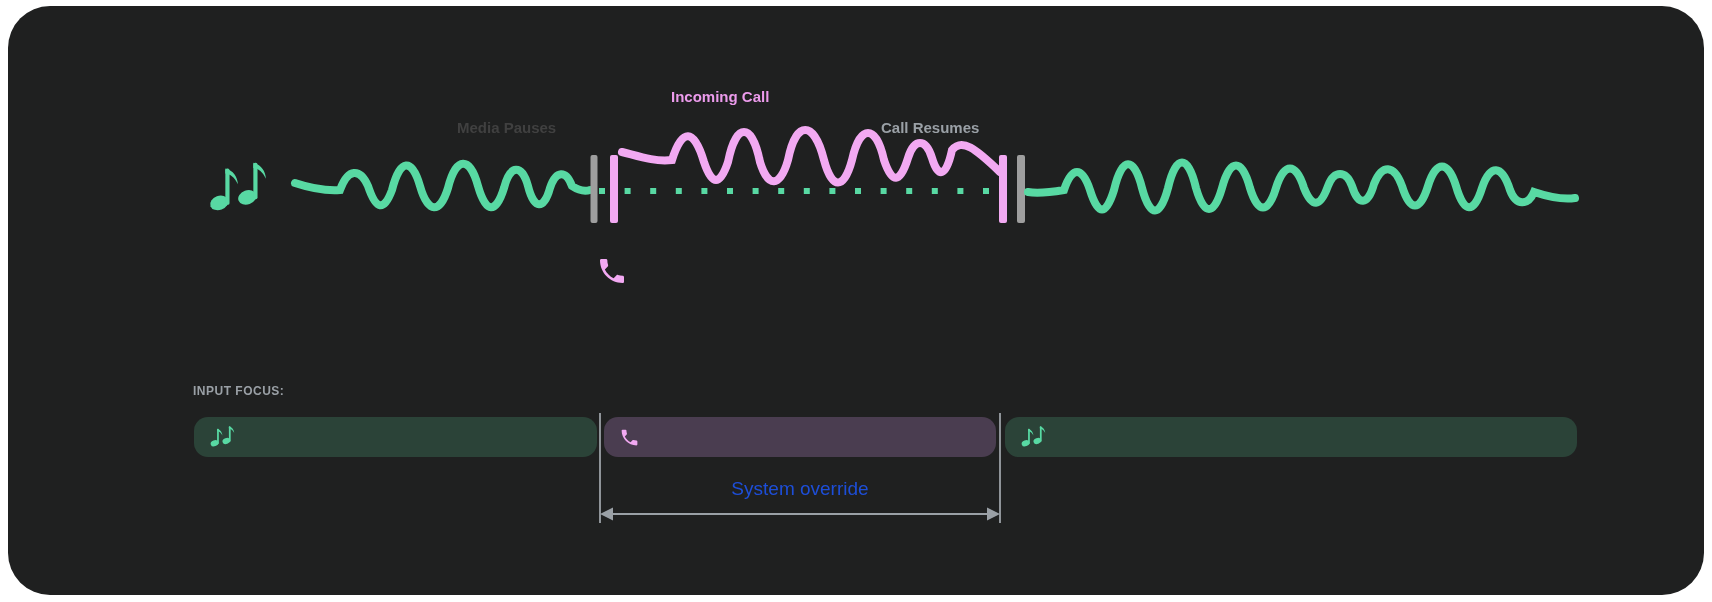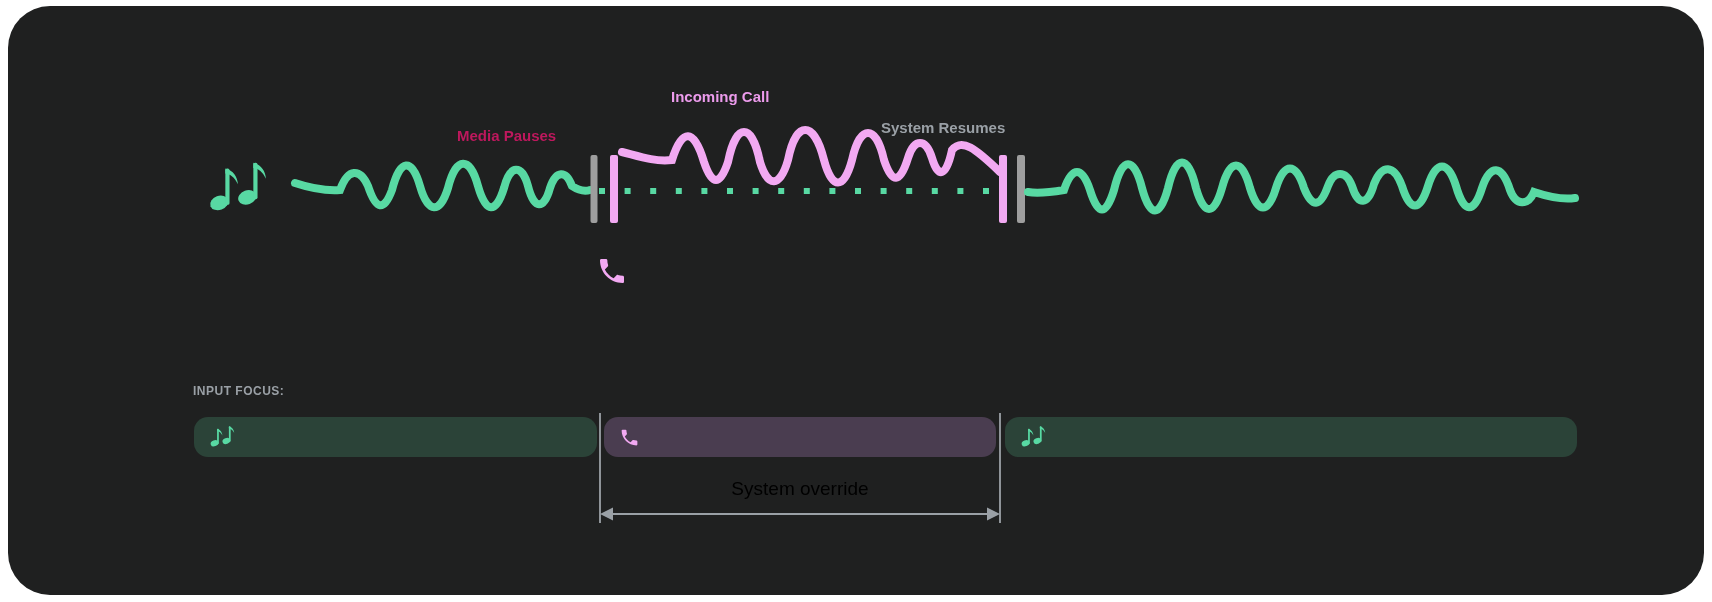--- a/index.html
+++ b/index.html
@@ -54,23 +54,23 @@
       <ellipse cx="44" cy="40" rx="10" ry="7.5" transform="rotate(-20 44 40)"></ellipse>
       <rect x="50.5" y="3" width="4.5" height="39" rx="2"></rect>
       <path d="M50.5 3 C 59 5 63.5 12 64 20 C 60 12 56 9.5 50.5 8.5 Z"></path>
     </g>
     <path id="phone-icon-def" d="M6.62 10.79c1.44 2.83 3.76 5.14 6.59 6.59l2.2-2.2c.27-.27.67-.36 1.02-.24 1.12.37 2.33.57 3.57.57.55 0 1 .45 1 1V20c0 .55-.45 1-1 1-9.39 0-17-7.61-17-17 0-.55.45-1 1-1h3.5c.55 0 1 .45 1 1 0 1.25.2 2.45.57 3.57.11.35.03.74-.24 1.02l-2.2 2.2z"></path>
   </defs>
 </svg>
 
 <div class="card" style="background: rgb(31, 32, 32);"></div>
 
-<div class="lbl" style="left: 457px; top: 119px; color: #be185d; margin-top: 8px;">Media Pauses</div>
+<div class="lbl" style="left: 457px; top: 119px; color: #404040;">Media Pauses</div>
 <div class="lbl lbl-call" style="left: 671px; top: 88px; color: rgb(236, 155, 236);">Incoming Call</div>
-<div class="lbl" style="left: 881px; top: 119px; color: rgb(154, 160, 166);">System Resumes</div>
+<div class="lbl" style="left: 881px; top: 119px; color: rgb(154, 160, 166);">Call Resumes</div>
 
 <svg class="timeline-svg" width="1712" height="602" viewBox="0 0 1712 602">
 
   <path fill="none" stroke-width="8" stroke-linecap="round" d="M295 183 C310 188,325 191,340 190
            C348 168,360 168,368 186 C376 210,384 212,392 190
            C400 158,412 158,420 186 C428 214,440 214,448 188
            C456 156,470 156,478 186 C486 214,496 214,504 188
            C510 164,522 164,528 186 C534 210,544 210,550 188
            C556 170,566 170,572 186 C578 190,584 192,590 190" stroke="#58d9a3"></path>
 
@@ -124,19 +124,19 @@
 </div>
 <div class="pill pill-3" style="background: rgb(43, 67, 56);">
   <svg width="26" height="24" viewBox="0 0 66 60">
     <use href="#notes-icon-def" fill="#58d9a3"></use>
   </svg>
 </div>
 
 <div class="divider divider-left" style="background: rgb(143, 148, 153);"></div>
 <div class="divider divider-right" style="background: rgb(143, 148, 153);"></div>
 
-<div class="override-label" style="color: #000000;">System override</div>
+<div class="override-label" style="color: #1d4ed8;">System override</div>
 
 <svg class="arrow-svg" width="402" height="18" viewBox="0 0 402 18">
   <line x1="11" y1="9" x2="391" y2="9" stroke-width="2" stroke="#9aa0a6"></line>
   <polygon points="1,9 14,2.5 14,15.5" fill="#9aa0a6"></polygon>
   <polygon points="401,9 388,2.5 388,15.5" fill="#9aa0a6"></polygon>
 </svg>
 
 </body></html>

